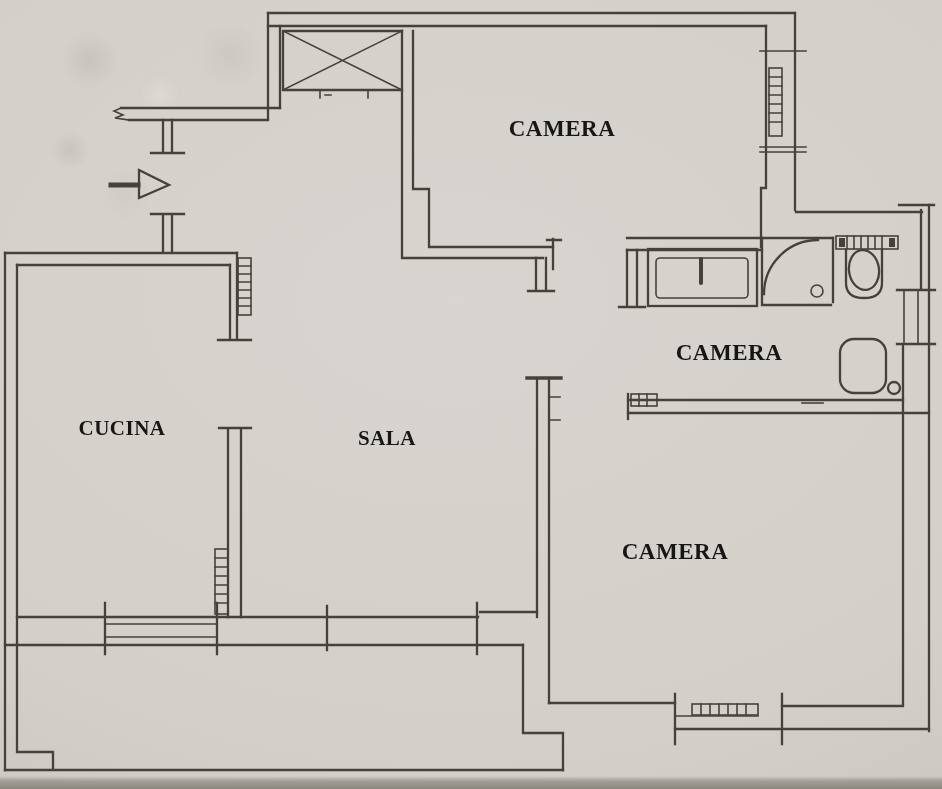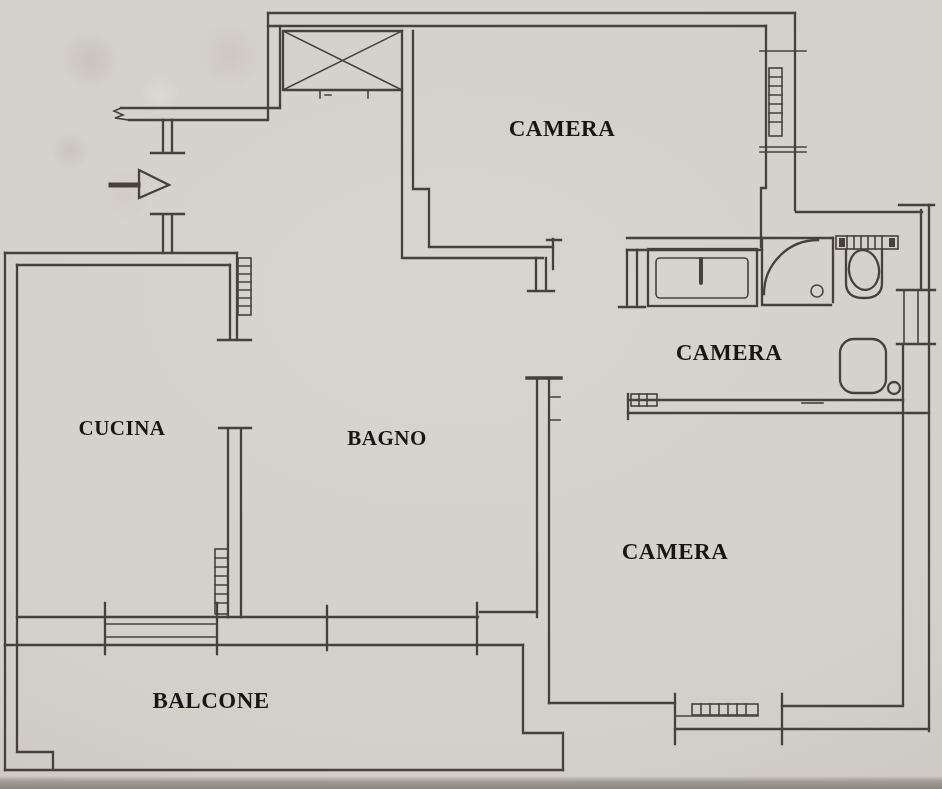--- a/index.html
+++ b/index.html
@@ -194,19 +194,18 @@
 
     <g>
       <path class="w" d="M523,645 V733 H563 V770"></path>
       <path class="w" d="M5,770 H563"></path>
     </g>
   </svg>
 
   <div class="room-label fs23" style="left:562px;top:129px">CAMERA</div>
   <div class="room-label fs23" style="left:729px;top:353px">CAMERA</div>
   <div class="room-label fs21" style="left:122px;top:428px">CUCINA</div>
-  <div class="room-label fs21" style="left:387px;top:438px">BAGNO</div>
+  <div class="room-label fs21" style="left:387px;top:438px">SALA</div>
   <div class="room-label fs23" style="left:675px;top:552px">CAMERA</div>
-  <div class="room-label fs23" style="left:211px;top:701px">BALCONE</div>
 
   <div class="photo-edge-bottom"></div>
   <div class="photo-edge-right"></div>
 </div>
 
 </body></html>

